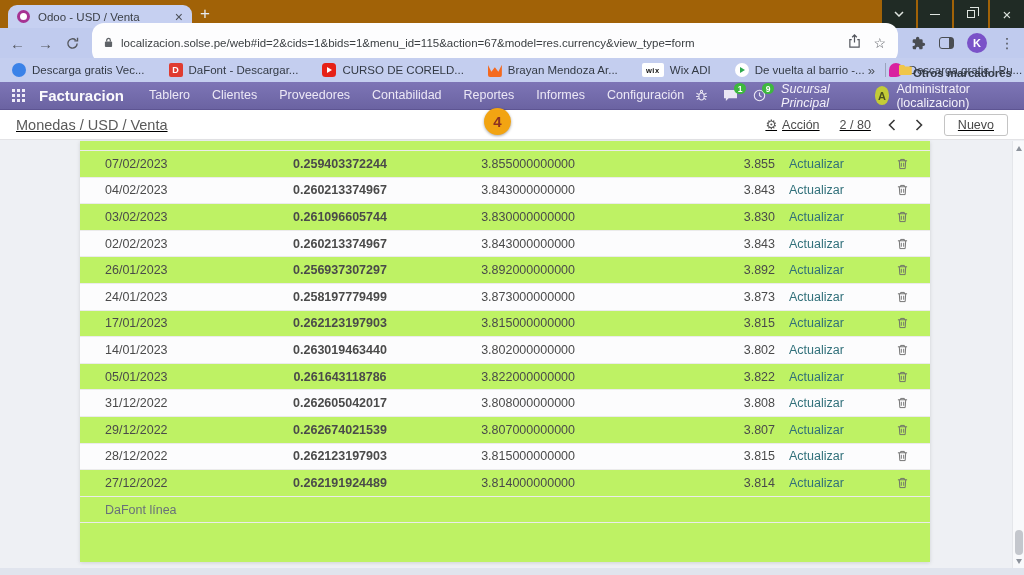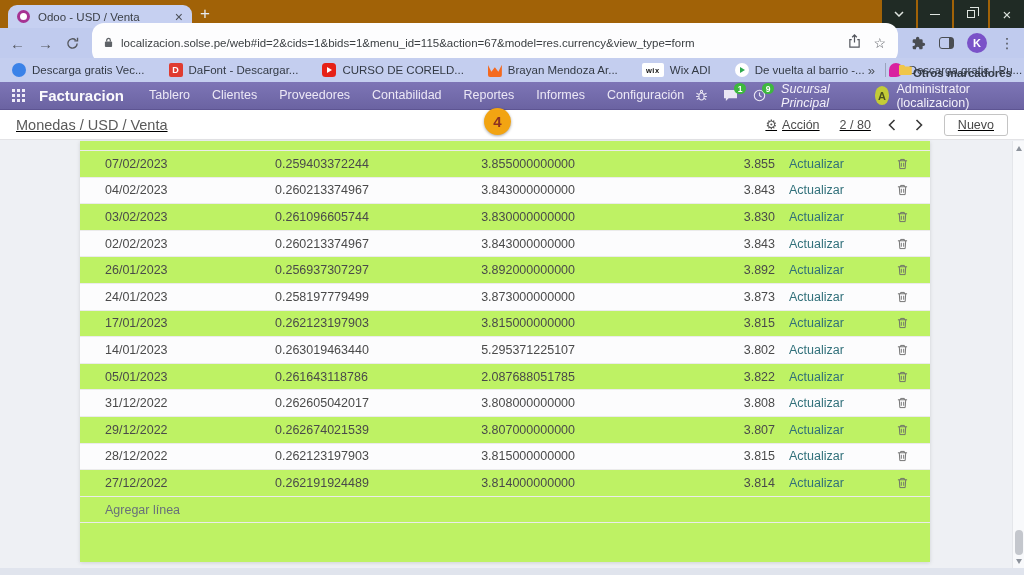--- a/index.html
+++ b/index.html
@@ -77,21 +77,21 @@
   .btn-nuevo{border:1px solid #c4c4c4;border-radius:3px;background:#fff;font-size:12.5px;color:#484848;padding:3px 13px;margin-left:4px;}
 
   
   .content{position:absolute;top:141px;left:0;right:0;bottom:0;background:#eef0f4;}
   .sheet{position:absolute;left:80px;top:0;width:850px;height:421px;background:#bef264;box-shadow:0 1px 4px rgba(0,0,0,.13);padding-top:9px;}
   .otable{border-top:1px solid #ebebeb;}
   .trow{display:flex;height:26.6px;align-items:center;border-bottom:1px solid #ebebeb;font-size:12.5px;color:#4a4a4a;}
   .trow:nth-child(even){background:#fcfcfd;}
   .c{display:block;}
   .c-date{width:195px;padding-left:25px;}
-  .c-rate{width:130px;text-align:left;}
+  .c-rate{width:130px;text-align:center;font-weight:bold;}
   .c-inv{width:170px;text-align:right;}
   .c-val{width:200px;text-align:right;}
   .c-act{width:100px;padding-left:14px;color:#31707a;}
   .c-del{flex:1;text-align:center;line-height:0;}
   .addline{height:26px;line-height:26px;padding-left:25px;font-size:12.5px;color:#68707a;border-bottom:1px solid #ebebeb;}
 
   
   .step-marker{position:absolute;left:484px;top:108px;width:27px;height:27px;border-radius:50%;background:#f2a412;
                color:#8d3222;font-weight:700;font-size:15px;display:flex;align-items:center;justify-content:center;
                box-shadow:0 1px 3px rgba(0,0,0,.35);z-index:60;}
@@ -357,31 +357,31 @@
             <span class="c c-inv">3.815000000000</span>
             <span class="c c-val">3.815</span>
             <span class="c c-act">Actualizar</span>
             <span class="c c-del"><svg viewBox="0 0 12 13" width="11" height="12">
                 <path d="M1 3h10M4 3V1.5h4V3M2.5 3l.6 8.5h5.8L9.5 3M4.7 5.2v4.3M7.3 5.2v4.3" stroke="#6a6a6a" stroke-width="1" fill="none"></path>
               </svg></span>
           </div>
           <div class="trow">
             <span class="c c-date">14/01/2023</span>
             <span class="c c-rate">0.263019463440</span>
-            <span class="c c-inv">5.295371225107</span>
+            <span class="c c-inv">3.802000000000</span>
             <span class="c c-val">3.802</span>
             <span class="c c-act">Actualizar</span>
             <span class="c c-del"><svg viewBox="0 0 12 13" width="11" height="12">
                 <path d="M1 3h10M4 3V1.5h4V3M2.5 3l.6 8.5h5.8L9.5 3M4.7 5.2v4.3M7.3 5.2v4.3" stroke="#6a6a6a" stroke-width="1" fill="none"></path>
               </svg></span>
           </div>
           <div class="trow">
             <span class="c c-date">05/01/2023</span>
             <span class="c c-rate">0.261643118786</span>
-            <span class="c c-inv">2.087688051785</span>
+            <span class="c c-inv">3.822000000000</span>
             <span class="c c-val">3.822</span>
             <span class="c c-act">Actualizar</span>
             <span class="c c-del"><svg viewBox="0 0 12 13" width="11" height="12">
                 <path d="M1 3h10M4 3V1.5h4V3M2.5 3l.6 8.5h5.8L9.5 3M4.7 5.2v4.3M7.3 5.2v4.3" stroke="#6a6a6a" stroke-width="1" fill="none"></path>
               </svg></span>
           </div>
           <div class="trow">
             <span class="c c-date">31/12/2022</span>
             <span class="c c-rate">0.262605042017</span>
             <span class="c c-inv">3.808000000000</span>
@@ -415,21 +415,21 @@
             <span class="c c-date">27/12/2022</span>
             <span class="c c-rate">0.262191924489</span>
             <span class="c c-inv">3.814000000000</span>
             <span class="c c-val">3.814</span>
             <span class="c c-act">Actualizar</span>
             <span class="c c-del"><svg viewBox="0 0 12 13" width="11" height="12">
                 <path d="M1 3h10M4 3V1.5h4V3M2.5 3l.6 8.5h5.8L9.5 3M4.7 5.2v4.3M7.3 5.2v4.3" stroke="#6a6a6a" stroke-width="1" fill="none"></path>
               </svg></span>
           </div>
         </div>
-      <div class="addline">Agregar línea</div>
+      <div class="addline">DaFont línea</div>
     </div>
   </div>
 
   <div class="vscroll">
     <span class="vs-arrow up">
         <span class="tri-up"></span>
       </span>
     <span class="vs-thumb"></span>
     <span class="vs-arrow down">
         <span class="tri-down"></span>

